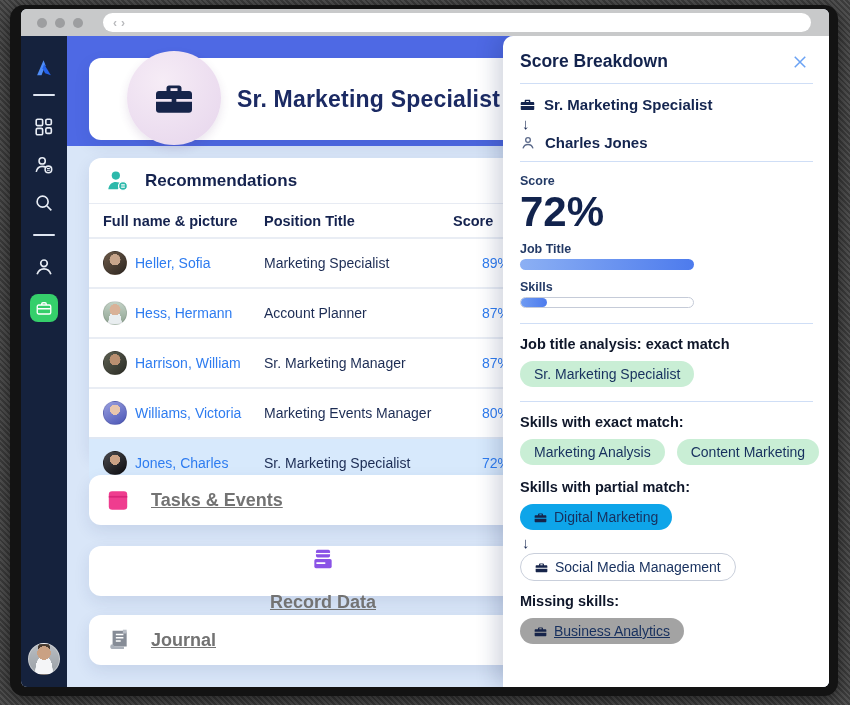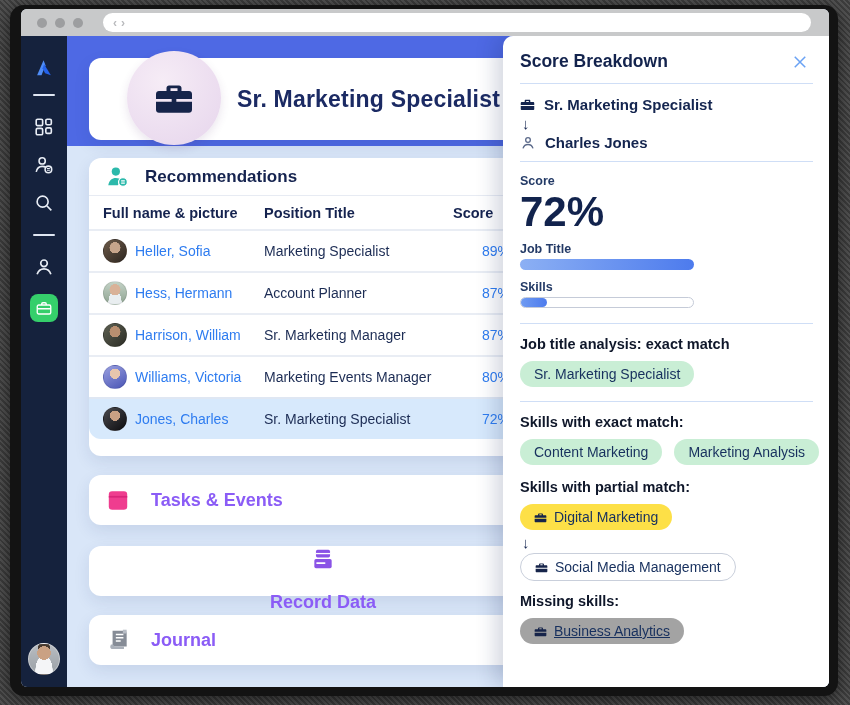--- a/index.html
+++ b/index.html
@@ -60,46 +60,46 @@
   .pink-circle { position:absolute; left:38px; top:-7px; width:94px; height:94px; border-radius:50%;
     background:radial-gradient(circle at 38% 32%, #f6ecf6, #e6d5ec);
     display:flex; align-items:center; justify-content:center;
     box-shadow:0 4px 10px rgba(80,40,110,.12); }
   .pink-circle svg { width:40px; height:40px; color:#16244a; }
   .page-title { position:absolute; left:148px; top:0; bottom:0; display:flex; align-items:center;
     font-size:23px; font-weight:bold; color:#1b2a63; letter-spacing:.2px; }
 
   
   .rec-card { top:122px; height:298px; }
-  .rec-head { height:38px; display:flex; align-items:center; padding-left:16px; gap:14px;
+  .rec-head { height:46px; display:flex; align-items:center; padding-left:16px; gap:14px;
     border-bottom:1px solid #e7ebf3; }
   .rec-head svg { width:26px; height:26px; }
   .rec-title { font-size:17px; font-weight:bold; color:#15234f; }
   .tbl-header { display:flex; align-items:center; height:33px; font-size:14.5px; font-weight:bold;
     color:#15234f; }
   .c1 { width:175px; padding-left:14px; display:flex; align-items:center; gap:8px; }
   .c2 { width:189px; }
   .c3 { width:86px; }
-  .tbl-row { display:flex; align-items:center; height:42px; border-top:2px solid #e9edf4;
+  .tbl-row { display:flex; align-items:center; height:50px; border-top:2px solid #e9edf4;
     font-size:14px; color:#1c2c54; }
   .tbl-row.highlight { background:#d7e9fc; border-radius:0 0 12px 12px; border-top-color:#dfe7f3; }
   .row-avatar { width:24px; height:24px; border-radius:50%; flex:0 0 auto; border:1px solid rgba(0,0,0,.08); }
   .av1 { background:radial-gradient(circle at 50% 35%, #c7a58b 0 30%, transparent 31%), linear-gradient(140deg,#6d5a49,#2e2721); }
   .av2 { background:radial-gradient(circle at 50% 35%, #d9b298 0 30%, transparent 31%), radial-gradient(ellipse at 50% 95%, #e9eef0 0 42%, transparent 43%), linear-gradient(#c3d2c6,#90a492); }
   .av3 { background:radial-gradient(circle at 50% 35%, #b98f70 0 30%, transparent 31%), linear-gradient(135deg,#5d6052,#2c2d26); }
   .av4 { background:radial-gradient(circle at 50% 35%, #e8c6ad 0 28%, transparent 29%), linear-gradient(150deg,#9aa0e0,#4a55b5); }
   .av5 { background:radial-gradient(circle at 50% 35%, #caa184 0 28%, transparent 29%), linear-gradient(140deg,#4a4a4e,#0d0d10); }
   .name-link { color:#2e7cf0; cursor:pointer; }
   .score-val { color:#2e7cf0;text-align:center; }
 
   
   .section-card { height:50px; display:flex; align-items:center; padding-left:16px; gap:20px; }
   .tasks-card { top:439px; } .record-card { top:510px;flex-direction:column; } .journal-card { top:579px; }
   .section-card svg { width:26px; height:26px; flex:0 0 auto; }
-  .section-label { font-size:18px; font-weight:bold; color:#8b5cf6; }
+  .section-label { font-size:18px; font-weight:bold; color:#737373;text-decoration:underline; }
 
   
   .panel { position:absolute; top:0; right:0; bottom:0; width:326px; background:#ffffff;
     border-radius:10px 0 0 0; box-shadow:-8px 0 20px rgba(21,38,90,.18); z-index:10;
     padding:15px 16px 0 17px; }
   .panel-head { display:flex; justify-content:space-between; align-items:center; margin-bottom:11px;gap:47px; }
   .panel-title { font-size:17.5px; font-weight:bold; color:#13234d; }
   .close-x { width:18px; height:18px; color:#6aa2f4; cursor:pointer; margin-right:4px; }
   .phr { border:none; border-top:1px solid #cfdef6; margin:0 0 12px 0; }
   .match-row { display:flex; align-items:center; gap:9px; margin-bottom:3px; }
@@ -113,21 +113,21 @@
   .bar { width:174px; height:11px; border-radius:6px; margin-bottom:10px; position:relative; }
   .bar.filledtrack { background:linear-gradient(90deg,#8cb0f4,#4d7bed); }
   .bar.outline { border:1px solid #c5cbd8; background:#fff; margin-bottom:15px; }
   .bar-fill { position:absolute; left:0; top:0; bottom:0; border-radius:6px;
     background:linear-gradient(90deg,#6f9bf2,#4d7bed); }
   .p-heading { font-size:14.5px; font-weight:bold; color:#0f172a; margin-bottom:9px; }
   .pill { display:inline-flex; align-items:center; gap:7px; padding:5px 14px; border-radius:14px;
     font-size:14px; color:#17305e; white-space:nowrap; }
   .pill .bf { width:13px; height:13px; color:#16244a; }
   .pill.green { background:#c9eed5; }
-  .pill.yellow { background:#fde047; }
+  .pill.yellow { background:#0ea5e9; }
   .pill.red { background:#a3a3a3;text-decoration:underline; }
   .pill.outlined { background:#ffffff; border:1px solid #c9cfdb; }
   .pill-row { display:flex; gap:12px; margin-bottom:14px; }
 </style>
 </head>
 <body>
 
 <div class="stage">
   <div class="window">
     <div class="viewport">
@@ -326,22 +326,22 @@
               <div class="bar-fill" style="width: 15%;"></div>
             </div>
             <hr class="phr">
             <div class="p-heading">Job title analysis: exact match</div>
             <div class="pill-row">
               <span class="pill green">Sr. Marketing Specialist</span>
             </div>
             <hr class="phr">
             <div class="p-heading">Skills with exact match:</div>
             <div class="pill-row">
+              <span class="pill green">Marketing Analysis</span>
               <span class="pill green">Content Marketing</span>
-              <span class="pill green">Marketing Analysis</span>
             </div>
             <div class="p-heading">Skills with partial match:</div>
             <div class="pill-row" style="margin-bottom:5px;">
               <span class="pill yellow">
                 <span class="bf">
                     <svg viewBox="0 0 24 24" style="width:100%;height:100%;display:block;">
                       <path fill="currentColor" fill-rule="evenodd" d="M9 4.5h6c.83 0 1.5.67 1.5 1.5v1.8H21c1 0 1.8.8 1.8 1.8v9.4c0 1-.8 1.8-1.8 1.8H3c-1 0-1.8-.8-1.8-1.8V9.6c0-1 .8-1.8 1.8-1.8h4.5V6c0-.83.67-1.5 1.5-1.5Zm.9 3.3h4.2V6.2H9.9v1.6ZM1.2 12.6h21.6v1.7H1.2Z"></path>
                     </svg>
                   </span>
                 <span>Digital Marketing</span>

